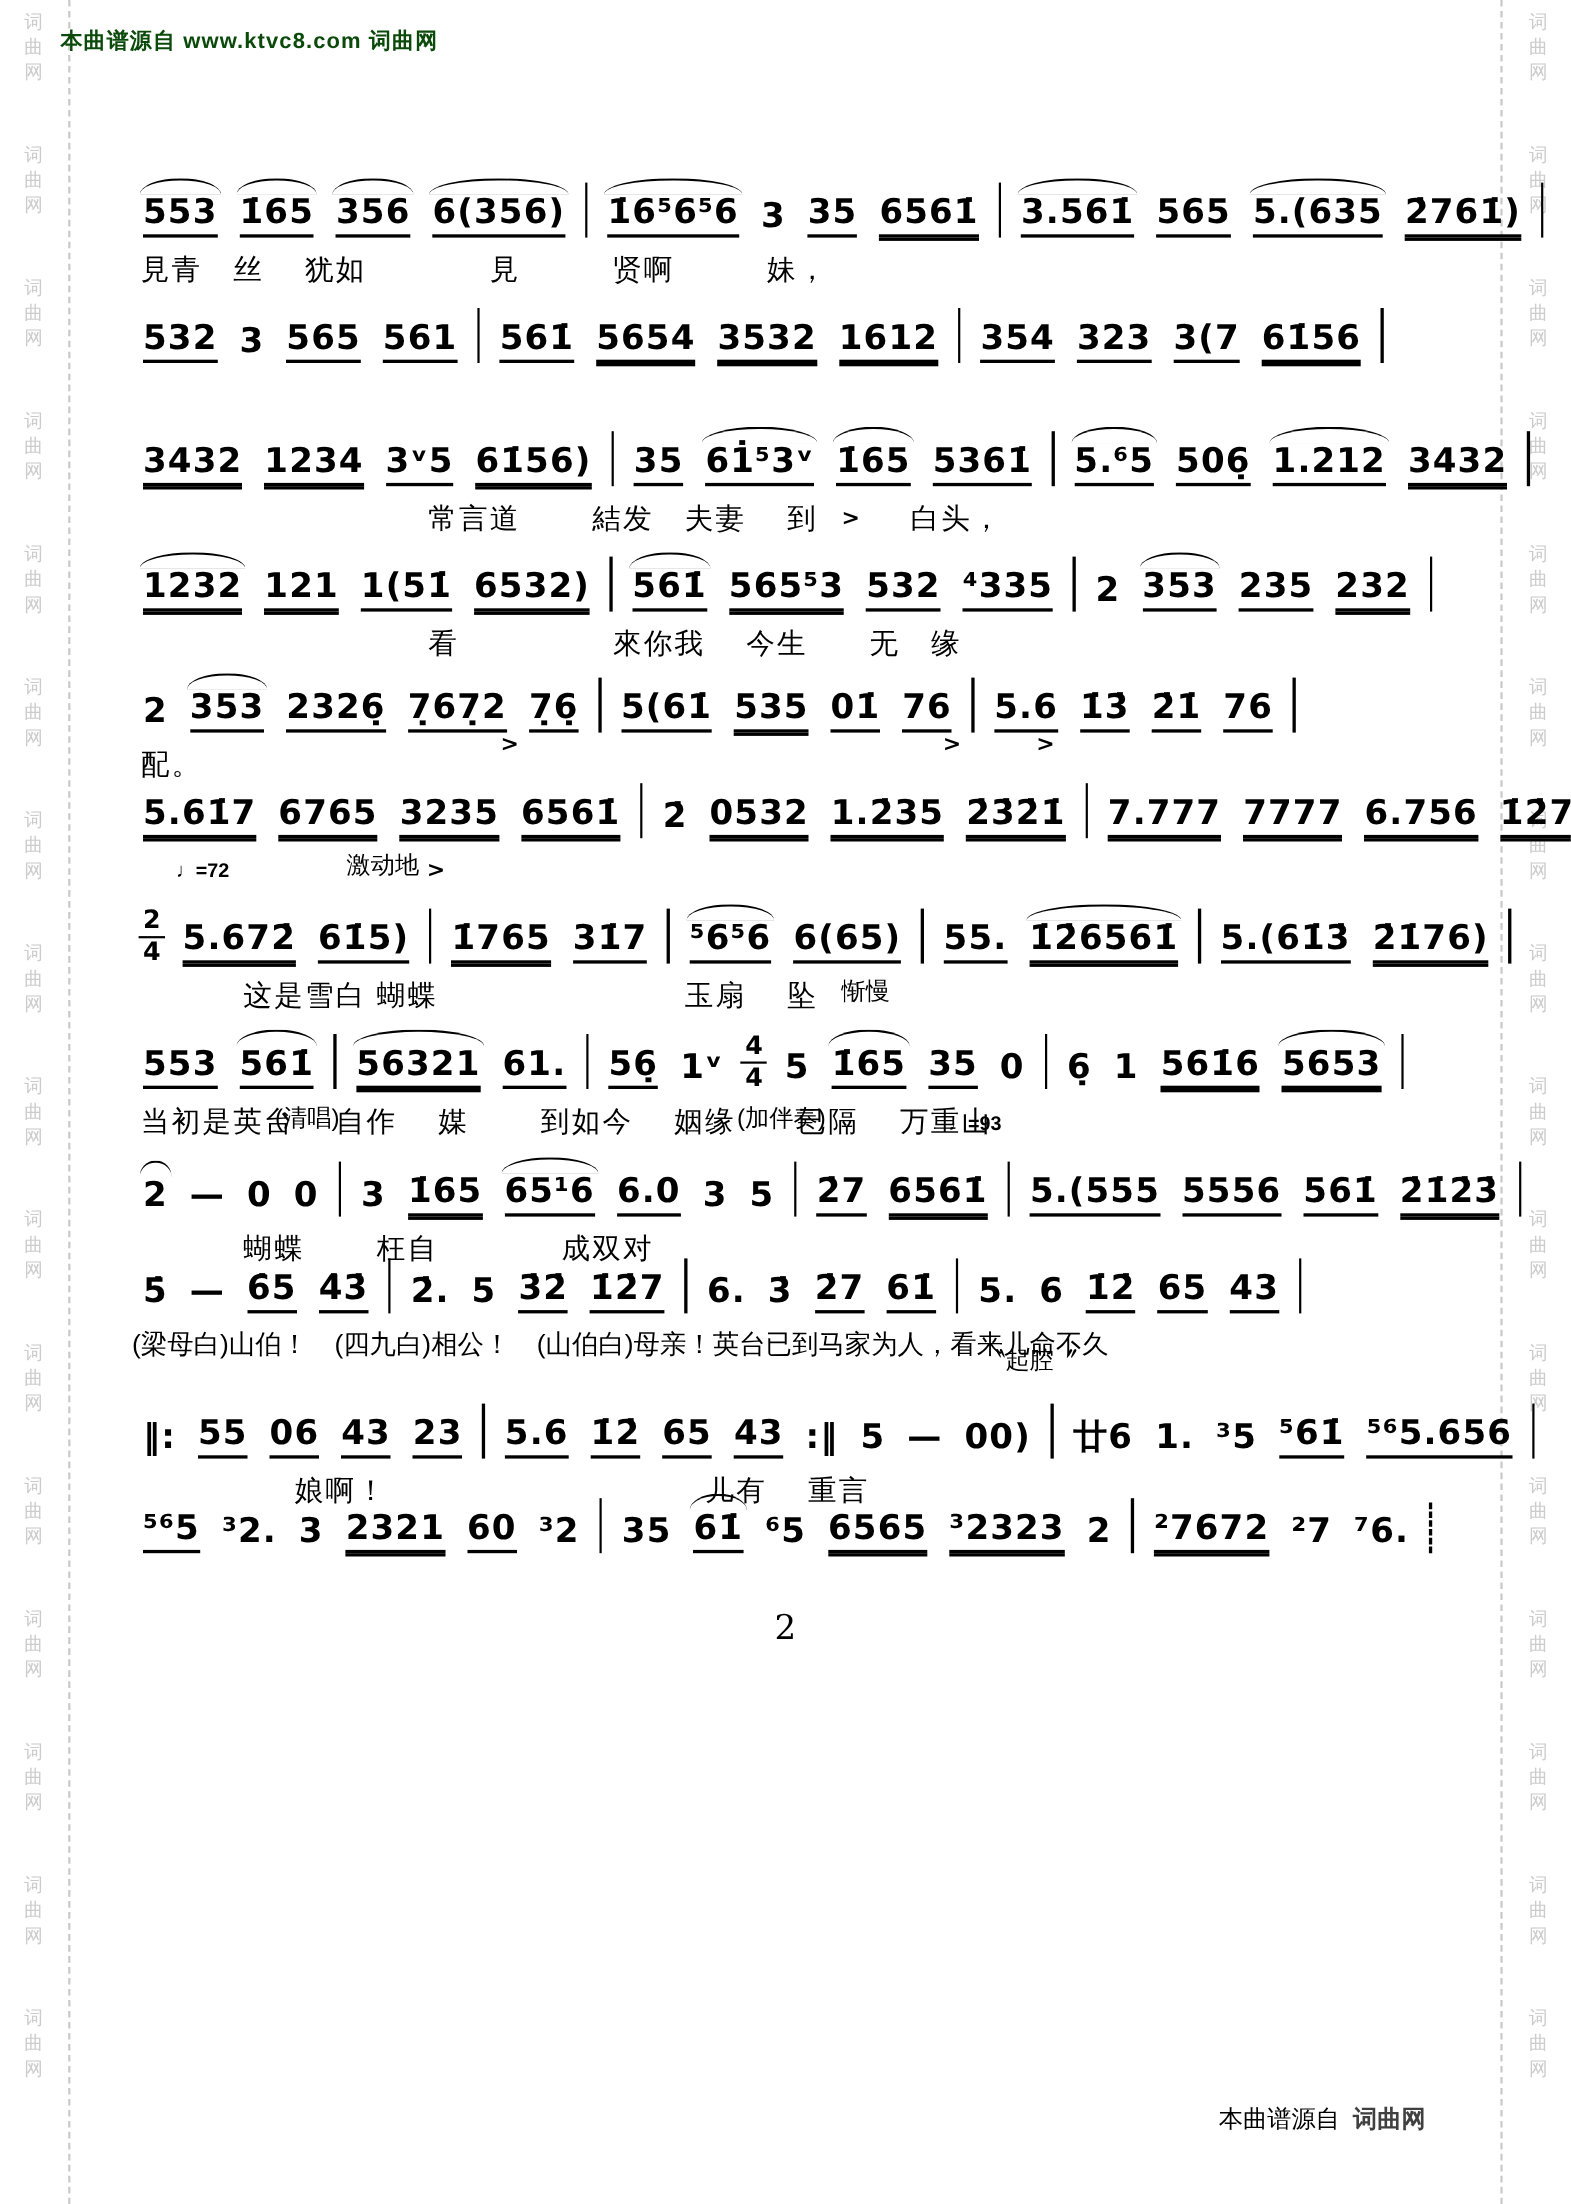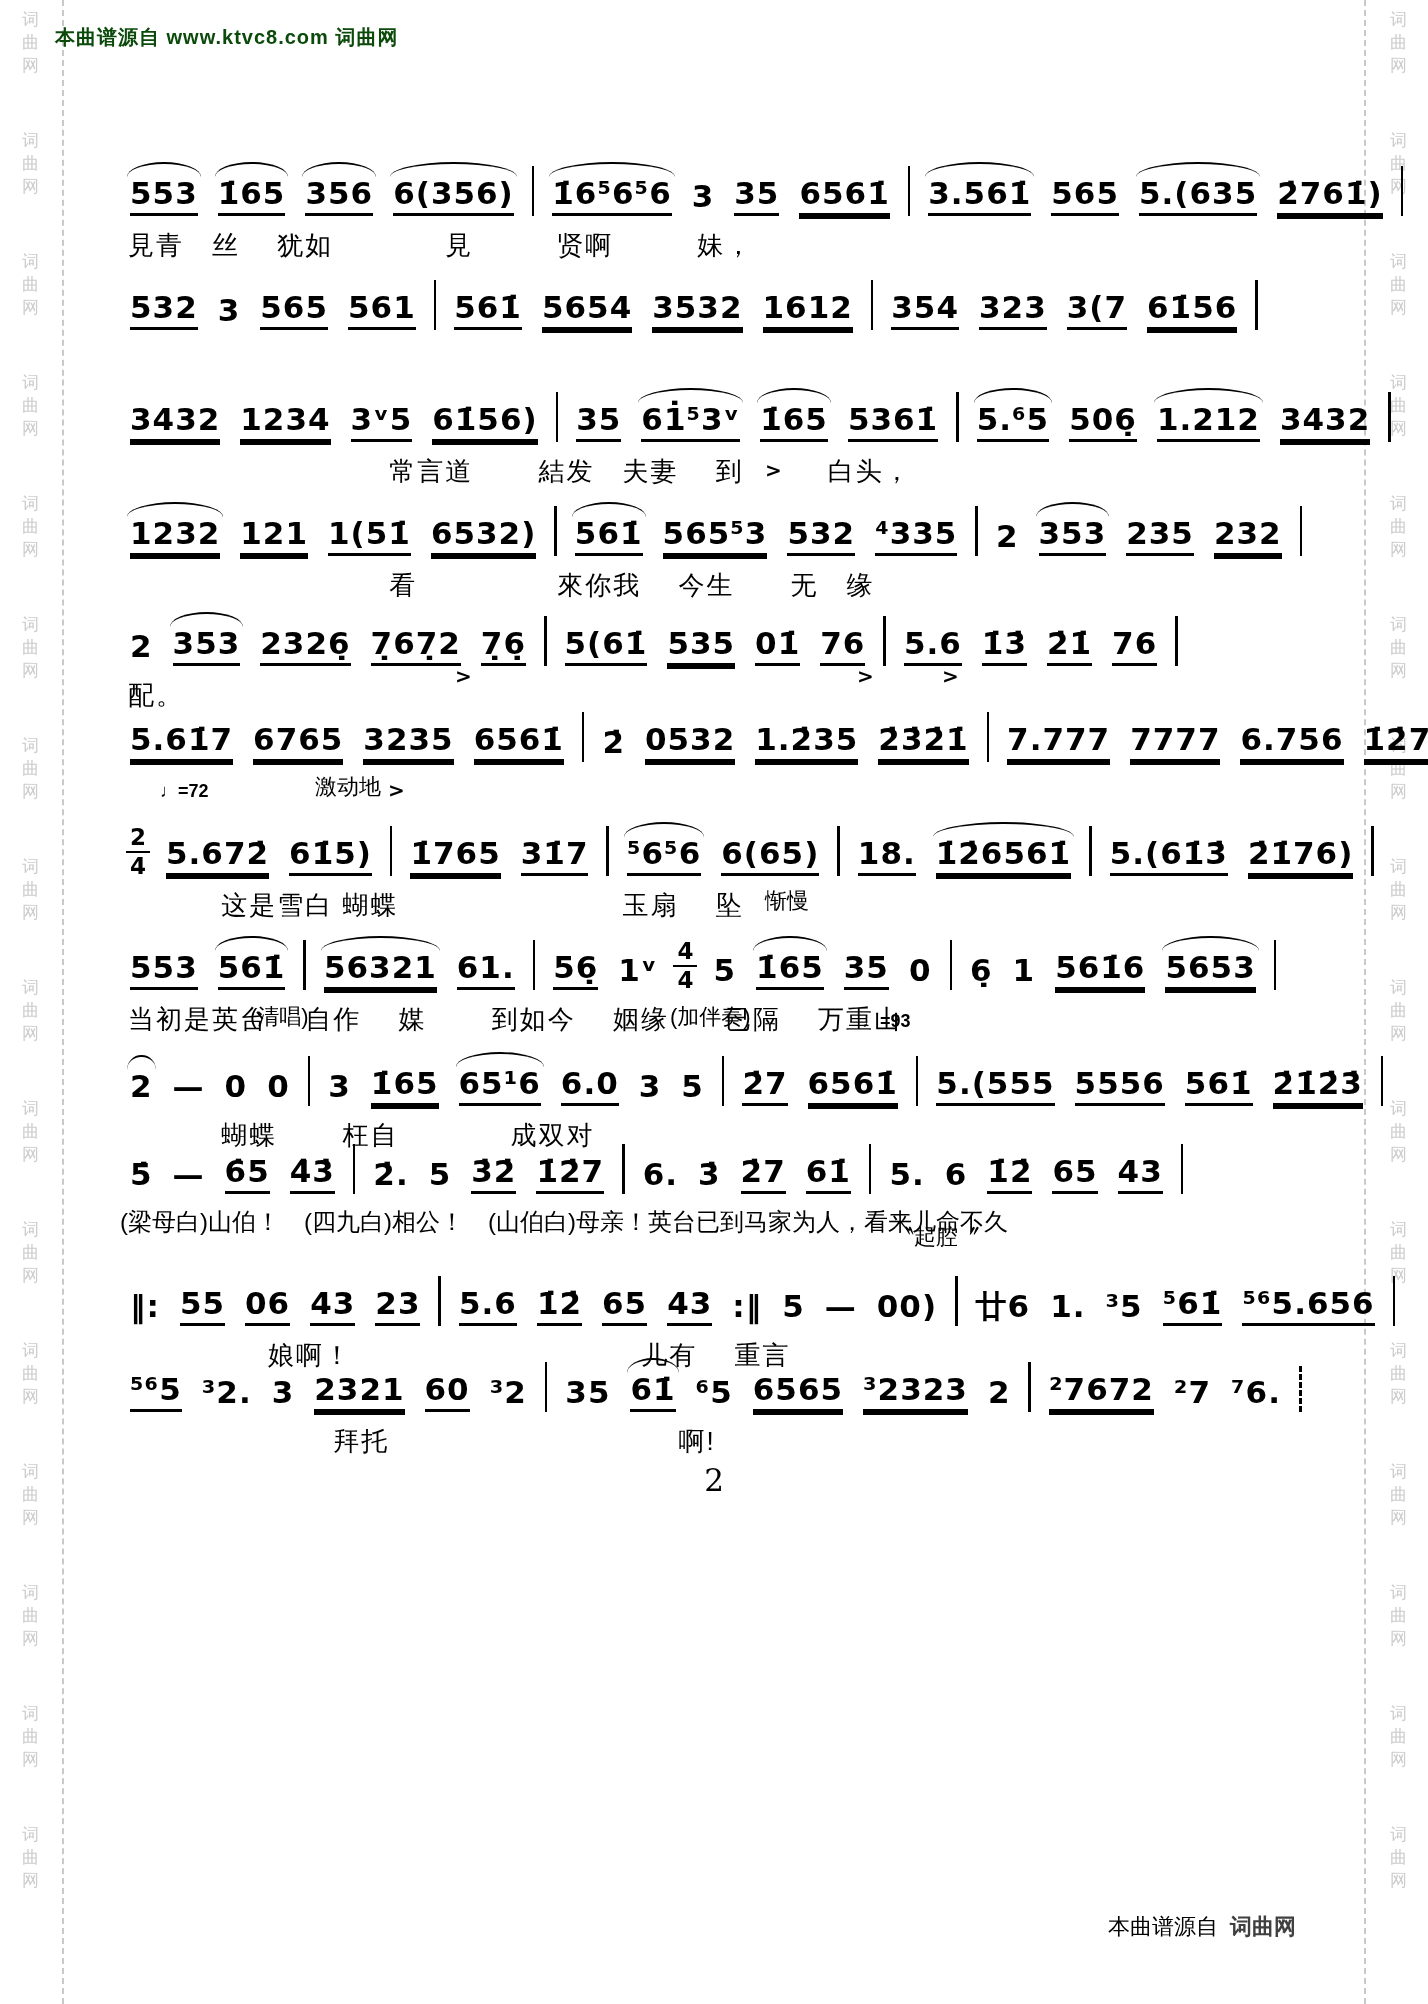--- a/index.html
+++ b/index.html
@@ -372,21 +372,21 @@
         </span>
         <span class="note u2">5.672̇</span>
         <span class="note u1">61̇5)</span>
         <span class="bar"></span>
         <span class="note u2">1̇765</span>
         <span class="note u1">31̇7</span>
         <span class="bar"></span>
         <span class="note u1 arc">⁵6⁵6</span>
         <span class="note u1">6(65)</span>
         <span class="bar"></span>
-        <span class="note u1">18.</span>
+        <span class="note u1">55.</span>
         <span class="note u2 arc">1̇2̇6561̇</span>
         <span class="bar"></span>
         <span class="note u1">5.(61̇3̇</span>
         <span class="note u2">2̇1̇76)</span>
         <span class="bar"></span>
       </div>
       <div class="lyrics">　　　 这是雪白 蝴蝶　　　　　　　　玉扇　 坠</div>
     </div>
     <div class="system" style="top: 886px;">
       <div class="marks">
@@ -519,21 +519,20 @@
         <span class="note u0">⁶5</span>
         <span class="note u2">6565</span>
         <span class="note u2">³2323</span>
         <span class="note u0">2</span>
         <span class="bar"></span>
         <span class="note u2">²7672</span>
         <span class="note u0">²7</span>
         <span class="note u0">⁷6.</span>
         <span class="bar dashed"></span>
       </div>
-      <div class="lyrics">　　　　　　　 拜托　　　　　　　　　　 啊!</div>
     </div>
   </div>
 
 <div class="page-num">2</div>
 
 <div class="bottom-source">
   <span>本曲谱源自</span><span class="brand" style="color: #404040;">词曲网</span>
 </div>
 
 </body></html>

